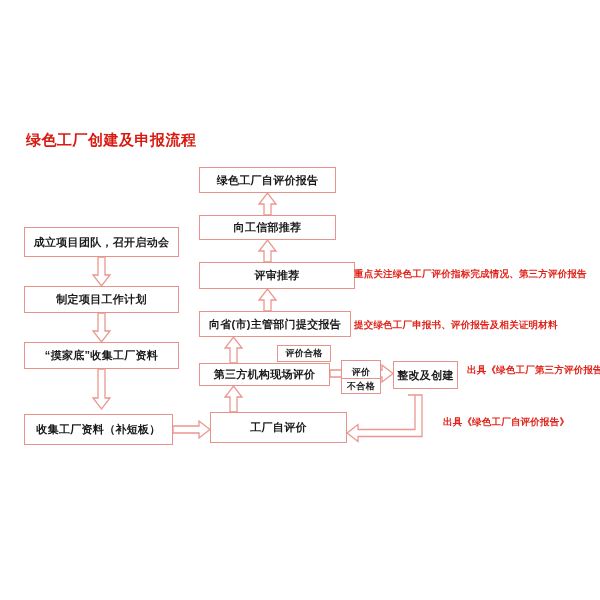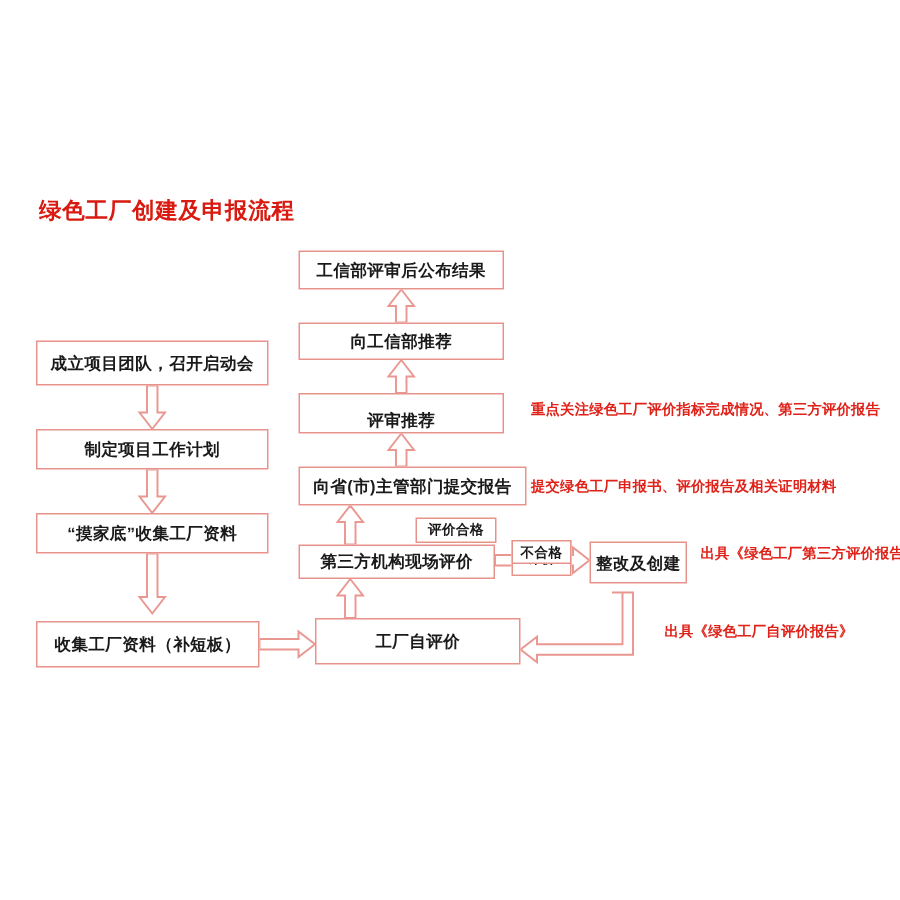--- a/index.html
+++ b/index.html
@@ -110,28 +110,28 @@
 
   <div class="box" style="left:24px; top:342px; width:155px; height:27px;">
     <span>“摸家底”收集工厂资料</span>
   </div>
 
   <div class="box" style="left:24px; top:414px; width:149px; height:31px;">
     <span>收集工厂资料（补短板）</span>
   </div>
 
   <div class="box" style="left:199px; top:167px; width:137px; height:26px;">
-    <span>工信部评审后公布结果</span>
+    <span>绿色工厂自评价报告</span>
   </div>
 
   <div class="box" style="left:199px; top:215px; width:137px; height:25px;">
     <span>向工信部推荐</span>
   </div>
 
-  <div class="box" style="left:199px; top:262px; width:137px; height:27px;align-items:flex-end;">
+  <div class="box" style="left:199px; top:262px; width:156px; height:27px;">
     <span>评审推荐</span>
   </div>
 
   <div class="box" style="left:199px; top:311px; width:152px; height:26px;">
     <span>向省(市)主管部门提交报告</span>
   </div>
 
   <div class="box" style="left:199px; top:363px; width:131px; height:23px;">
     <span>第三方机构现场评价</span>
   </div>
@@ -145,21 +145,21 @@
   </div>
 
   <div class="box small" style="left:277px; top:345px; width:54px; height:17px;">
     <span>评价合格</span>
   </div>
 
   <div class="box small" style="left:341px; top:360px; width:40px; height:24px;">
     <span>评价</span>
   </div>
 
-  <div class="box small" style="left:341px; top:360px; width:40px; height:16px;">
+  <div class="box small" style="left:341px; top:378px; width:40px; height:16px;">
     <span>不合格</span>
   </div>
 
   <div class="note" style="left:354px; top:196px;">
   </div>
 
   <div class="note" style="left:354px; top:267px;">
     <div>重点关注绿色工厂评价指标完成情况、第三方评价报告</div>
   </div>
 

